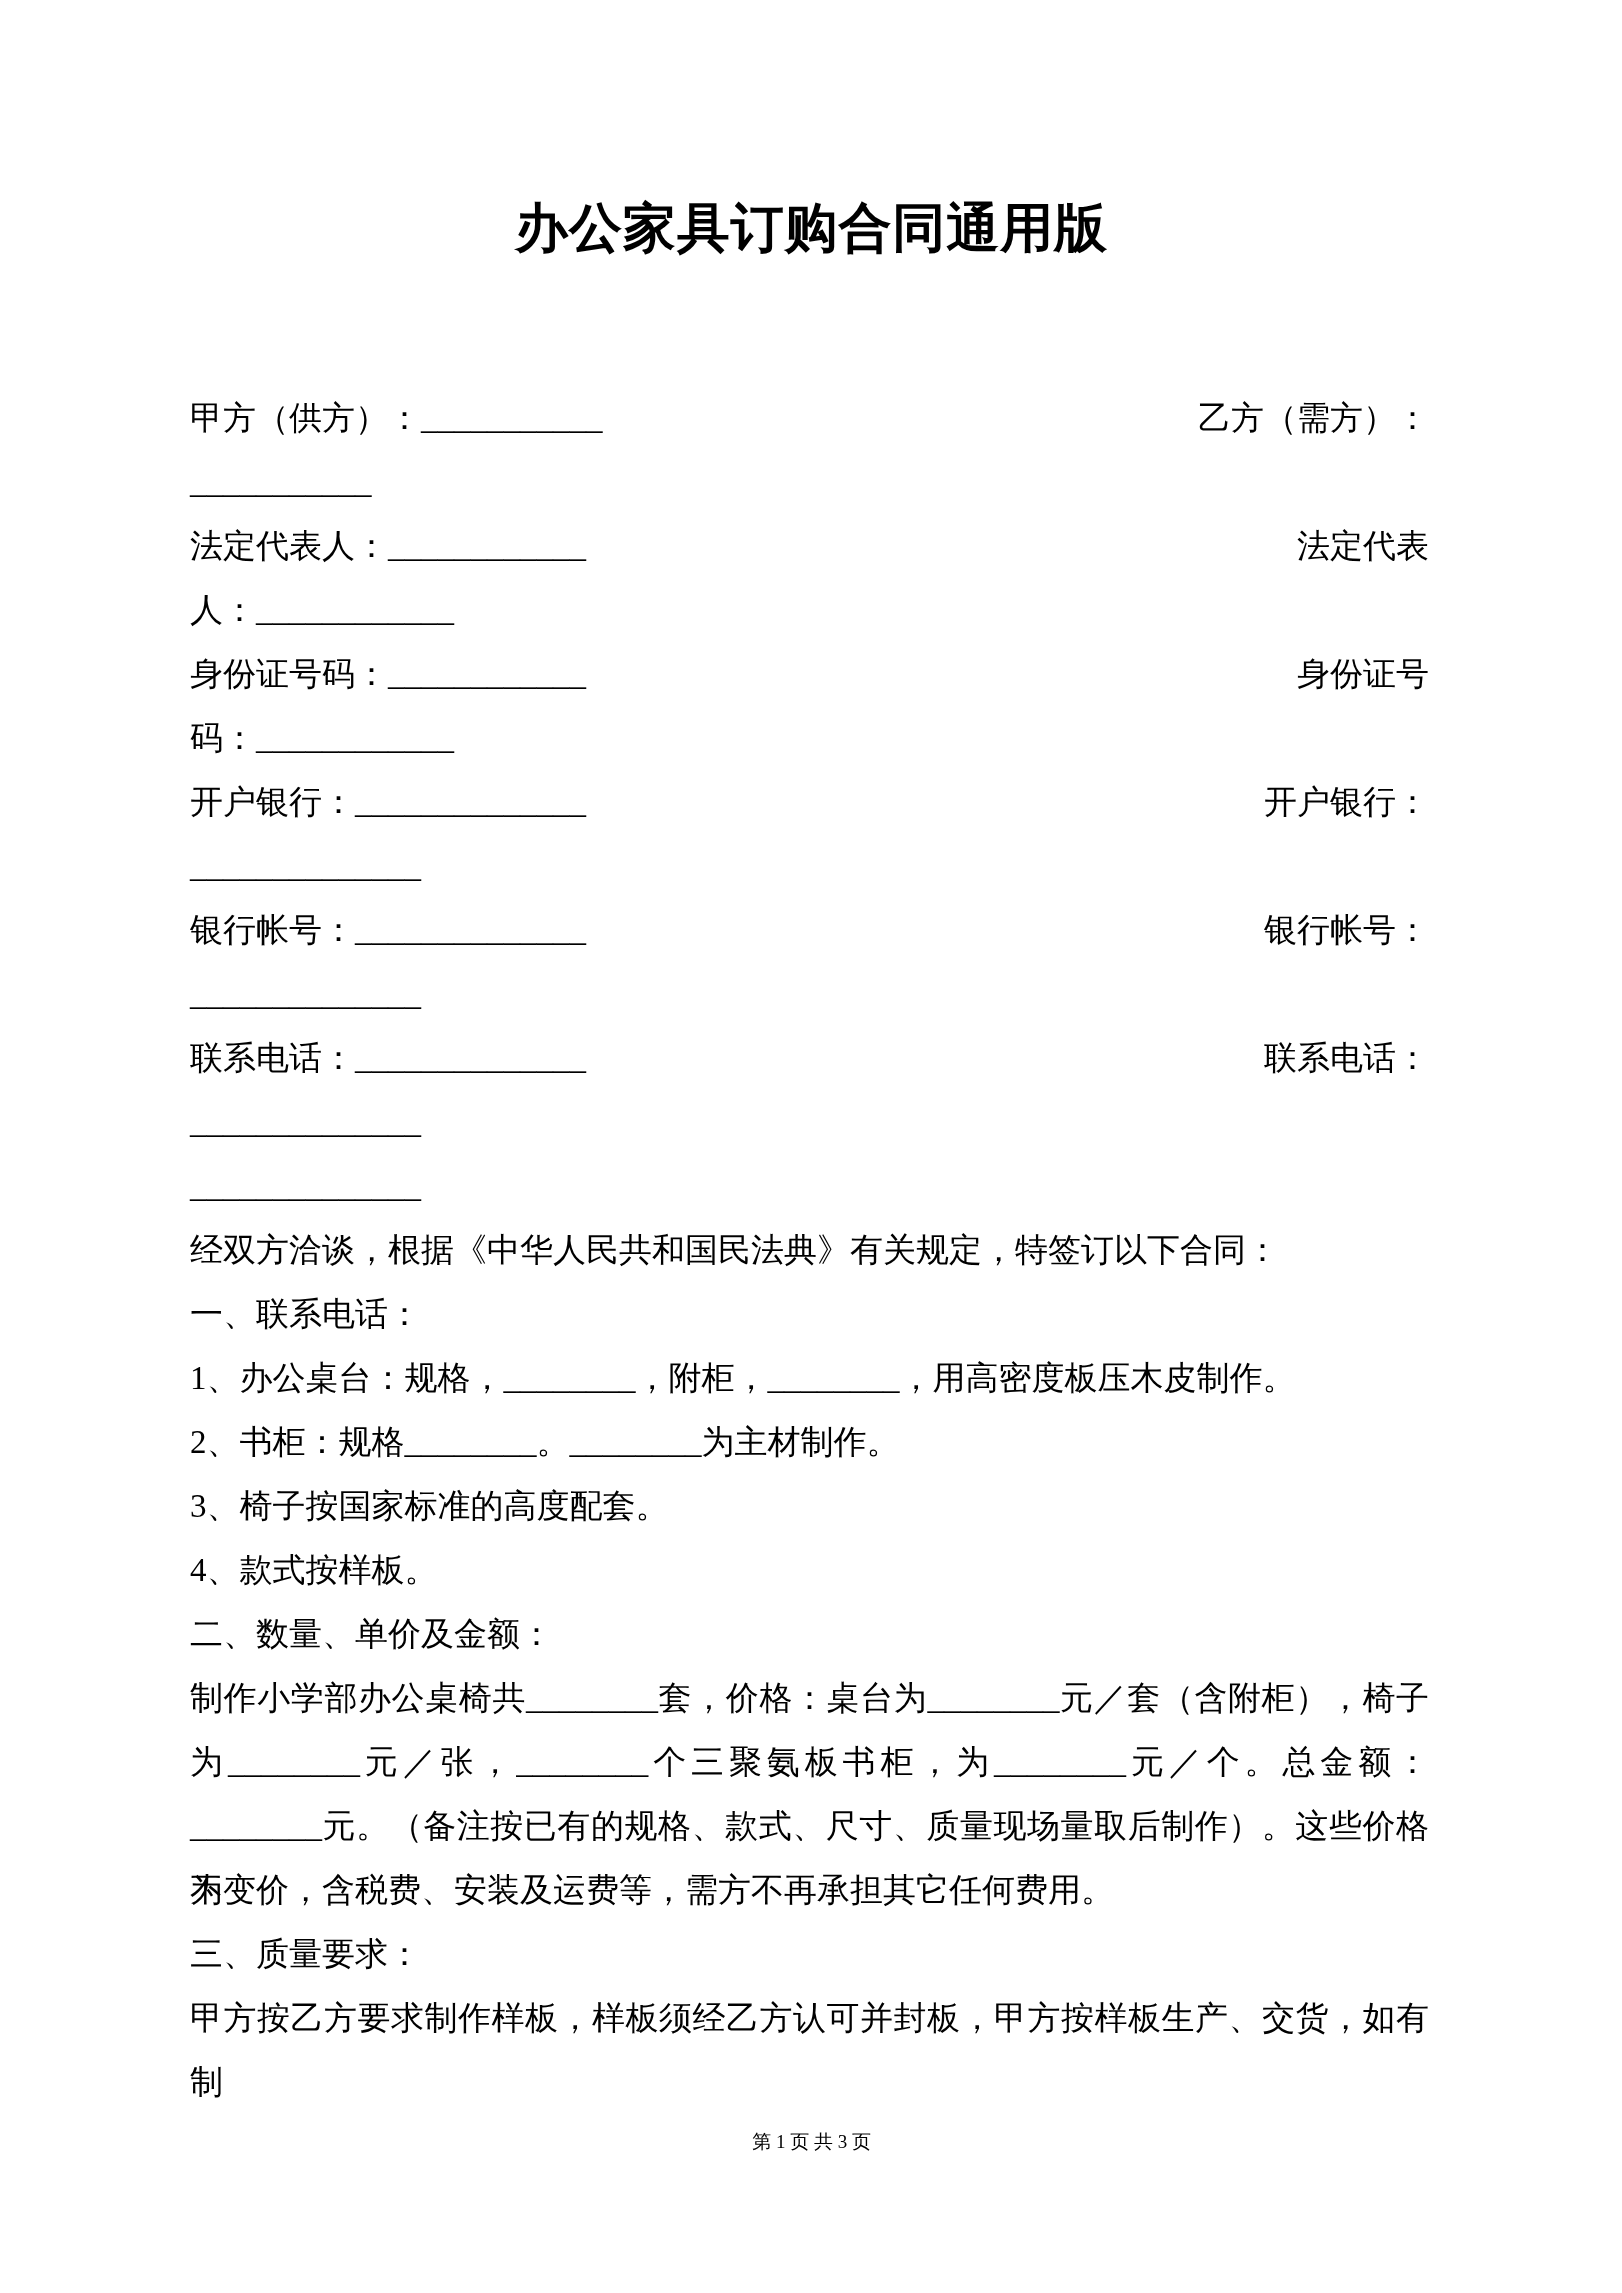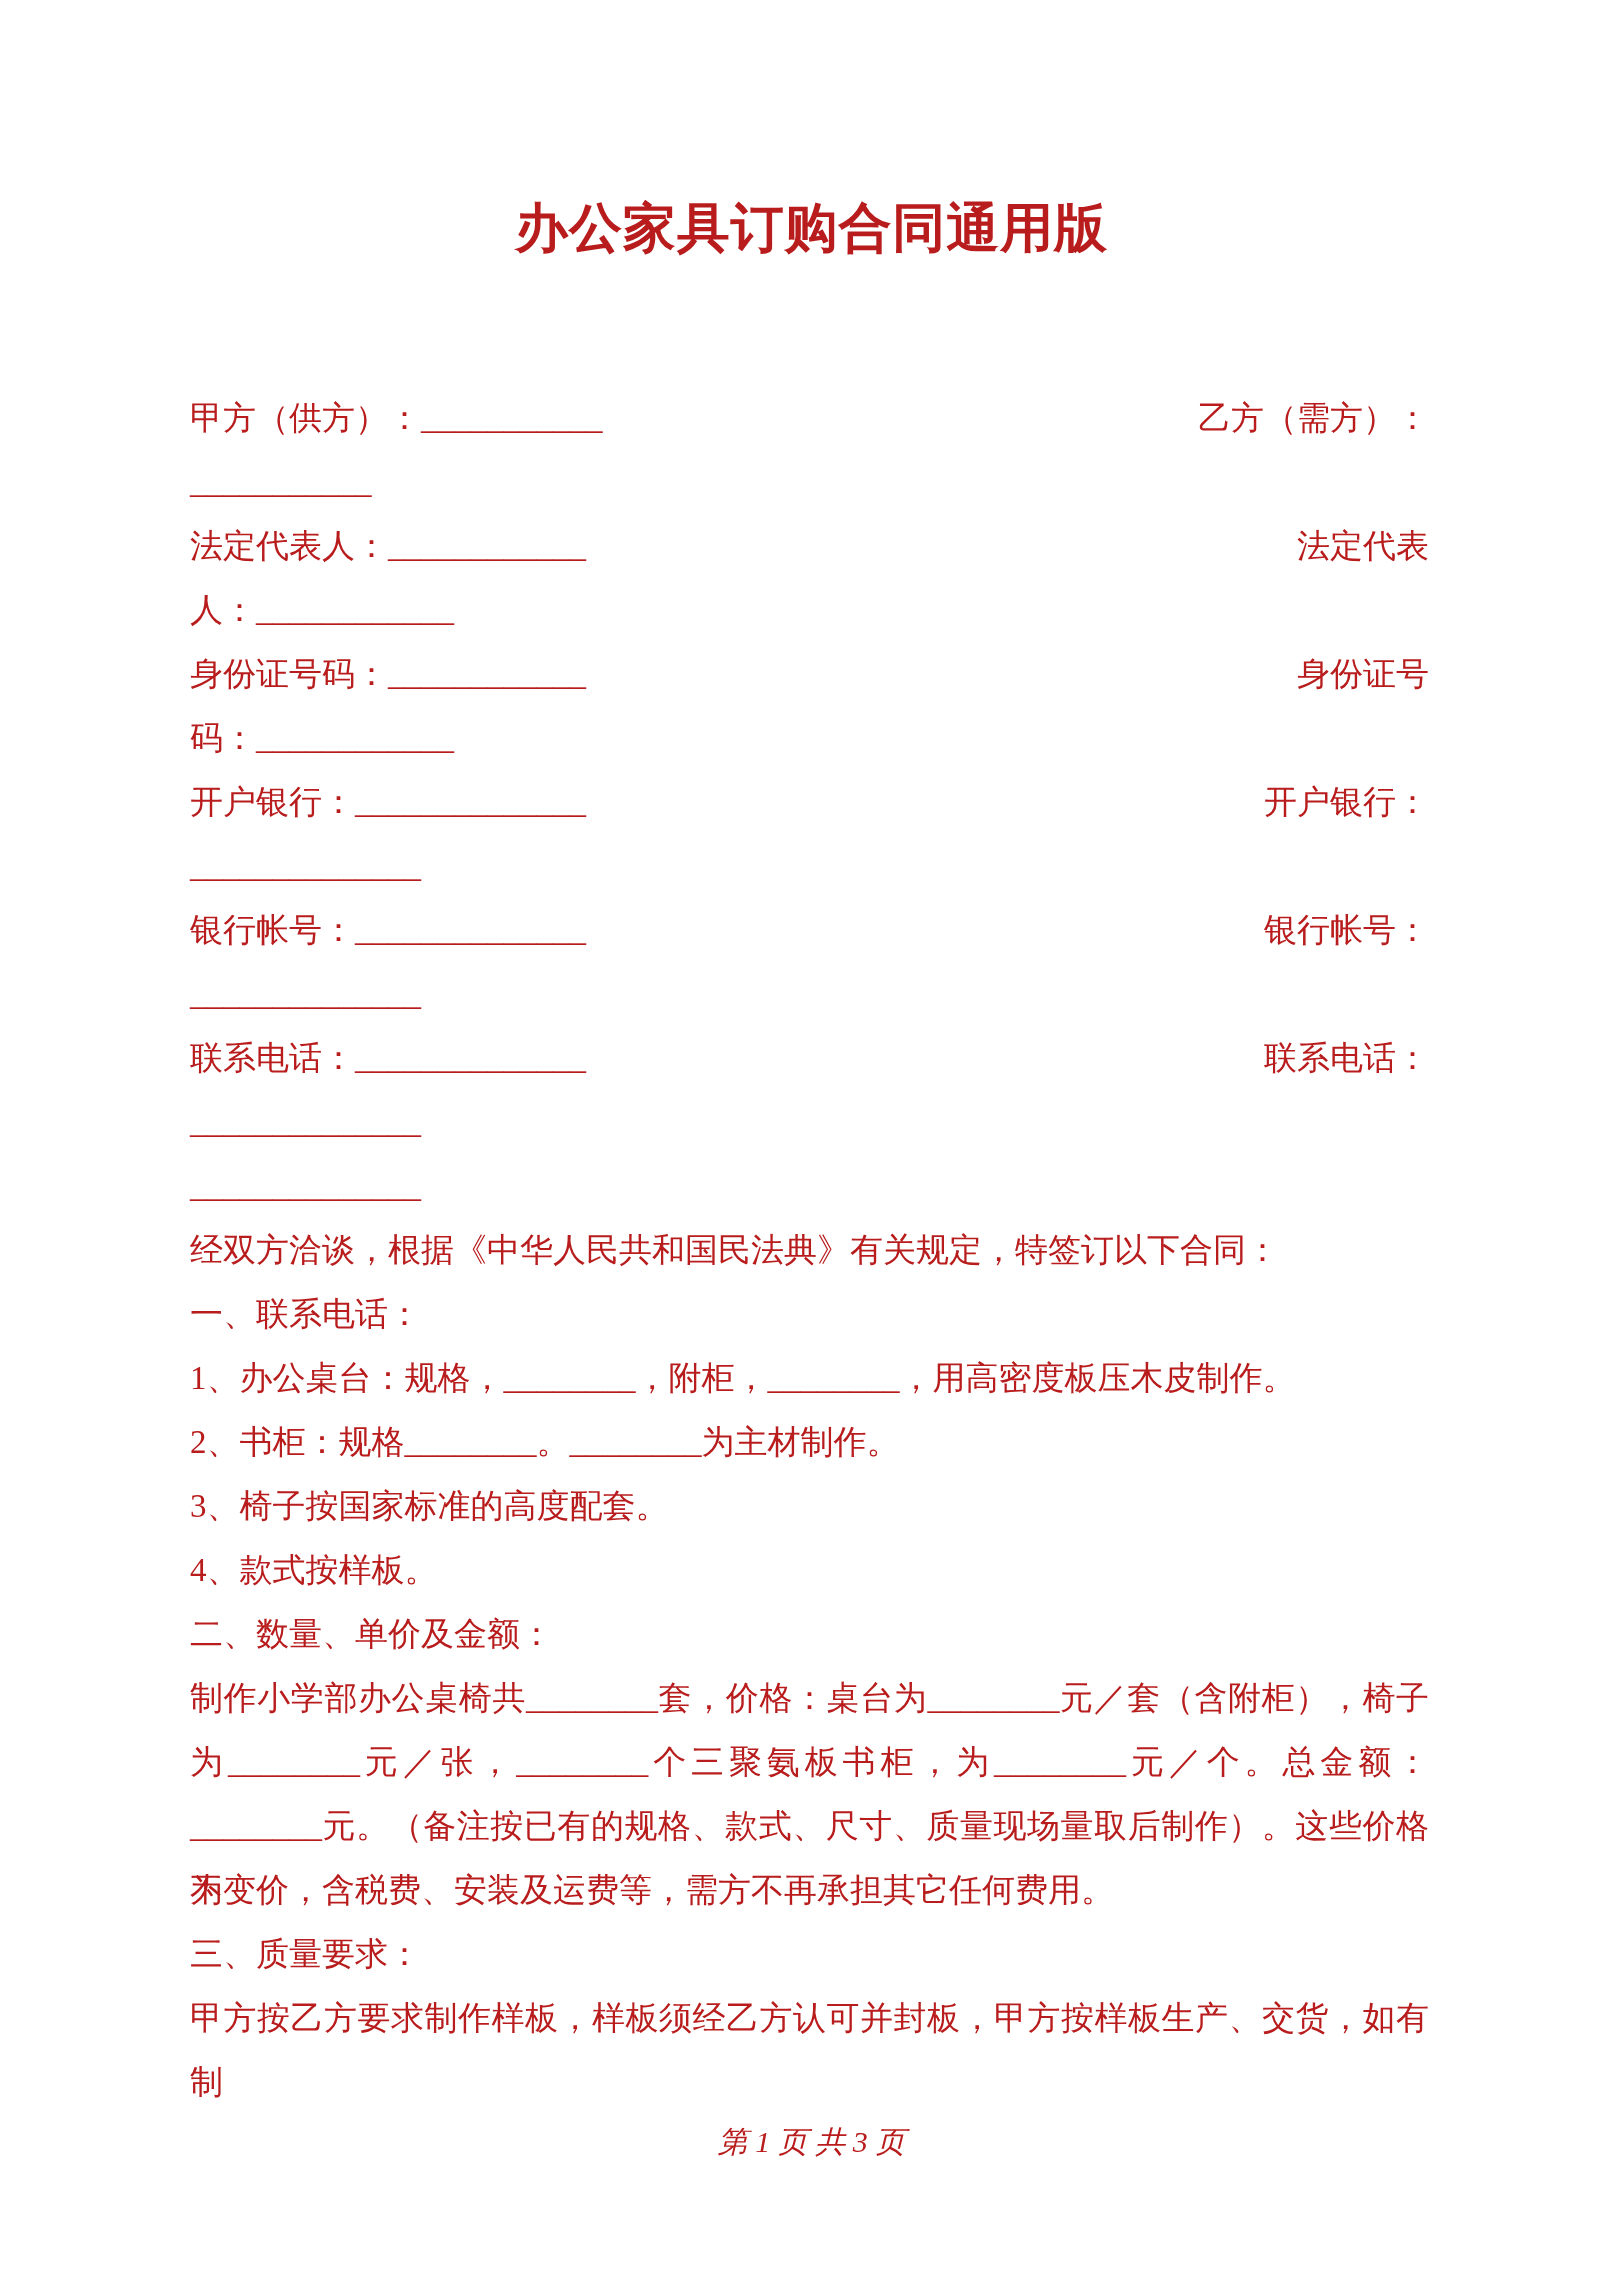--- a/index.html
+++ b/index.html
@@ -5,21 +5,21 @@
   html, body {
     margin: 0;
     padding: 0;
     background: #ffffff;
   }
   .page {
     position: relative;
     width: 1623px;
     height: 2294px;
     background: #ffffff;
-    color: #b91c1c;
+    color: #000000;
     font-family: "Liberation Serif", "DejaVu Serif", serif;
     overflow: hidden;
   }
   .title {
     position: absolute;
     top: 193px;
     left: 0;
     right: 0;
     margin: 0;
     text-align: center;
@@ -50,23 +50,22 @@
     white-space: normal;
     text-align: justify;
     text-align-last: justify;
   }
   .footer {
     position: absolute;
     left: 0;
     right: 0;
     top: 2124px;
     text-align: center;
-    font-size: 30px;
+    font-size: 19px;
     line-height: 36px;
-    font-style: italic;
   }
 </style>
 </head>
 <body>
 
 <div class="page">
   <h1 class="title">办公家具订购合同通用版</h1>
 
   <div class="content">
     <div>

